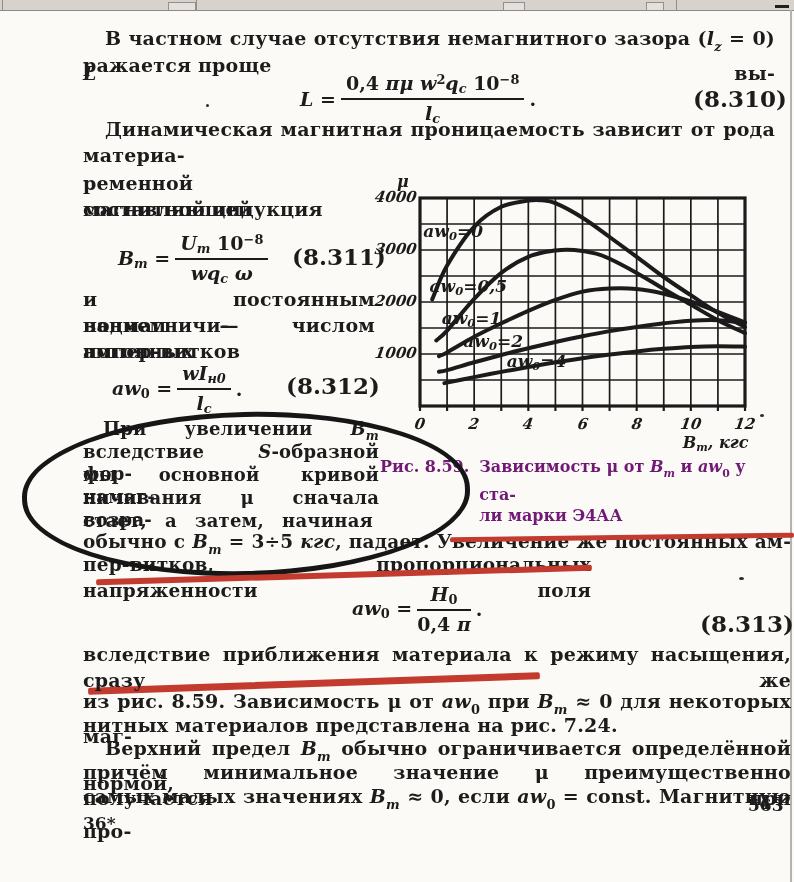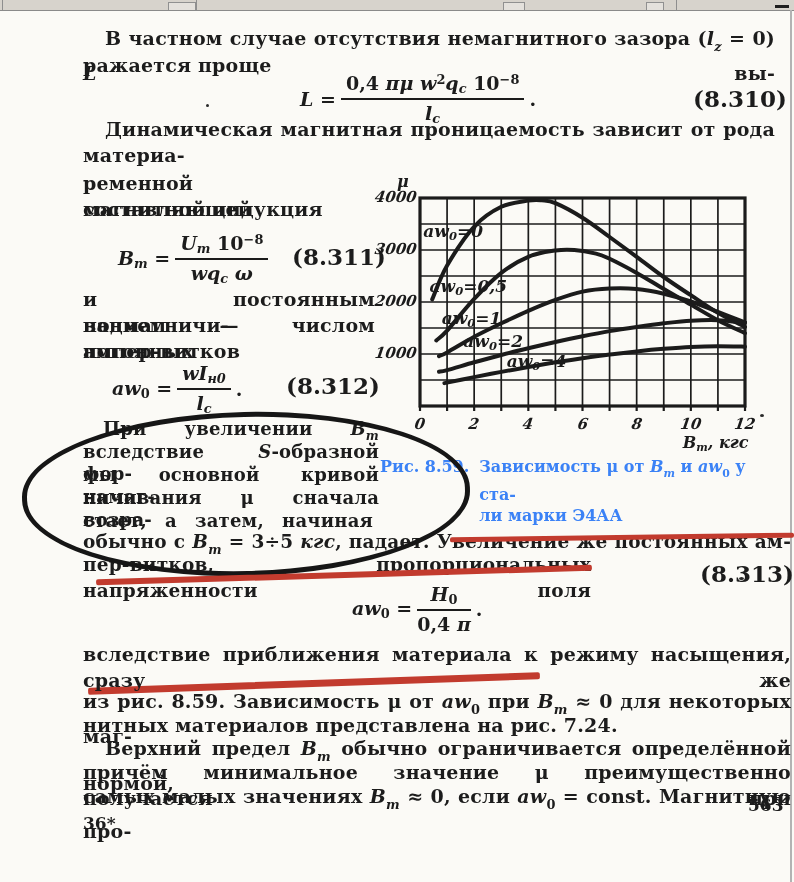--- a/index.html
+++ b/index.html
@@ -29,21 +29,21 @@
   .eqtag{position:absolute;font-size:23px;font-weight:bold;color:#1c1c1c;}
   
   #chart{position:absolute;left:375px;top:172px;width:395px;height:286px;}
   .chart-label{position:absolute;font-weight:bold;color:#1b1b1b;white-space:nowrap;}
   .ytick{width:40px;text-align:right;font-style:italic;font-size:15px;transform:skewX(-8deg);}
   .xtick{width:24px;text-align:center;font-style:italic;font-size:15px;transform:skewX(-8deg);}
   .curve-label{font-size:17px;font-style:italic;}
   .axis-title{font-style:italic;font-size:16px;}
   
   .caption{position:absolute;left:380px;top:456px;width:372px;font-size:16px;
-    font-weight:bold;color:#3b82f6;display:flex;line-height:21px;}
+    font-weight:bold;color:#701a75;display:flex;line-height:21px;}
   .cap-label{margin-right:10px;white-space:nowrap;}
   .cap-body{display:block;flex:1;}
   .cap-l1,.cap-l2{display:block;}
   
   .ellipse{position:absolute;left:22px;top:412px;width:438px;height:154px;
     border:5px solid #161616;border-radius:50% / 49%;transform:rotate(-1.3deg);}
   .redline{position:absolute;background:#c23b2e;border-radius:2px;}
   .speck{position:absolute;background:#2a2a2a;border-radius:50%;}
   .pgnum{position:absolute;font-size:17px;font-weight:bold;color:#1c1c1c;}
 </style>
@@ -172,21 +172,21 @@
   <div class="redline" style="left:88px;top:680px;width:452px;height:7px;transform:rotate(-2deg)"></div>
 
   <div class="formula" style="left:352px;top:583px">
     <span><span class="it">aw</span><span class="sub">0</span><span> = </span></span>
     <span class="frac">
       <span class="num"><span class="it">H</span><span class="sub">0</span></span>
       <span class="den"><span>0,4 </span><span class="it">π</span></span>
     </span>
     <span><span> .</span></span>
   </div>
-  <div class="eqtag" style="left:700px;top:560px">(8.313)</div>
+  <div class="eqtag" style="left:700px;top:610px">(8.313)</div>
 
   <div class="line jl" style="left:83px;top:641px;width:708px"><span>вследствие приближения материала к режиму насыщения, сразу же</span></div>
   <div class="line jl" style="left:83px;top:688px;width:708px"><span>из рис. 8.59. Зависимость μ от </span><span class="it">aw</span><span class="sub">0</span><span> при </span><span class="it">B</span><span class="sub it">m</span><span> ≈ 0 для некоторых маг-</span></div>
   <div class="line" style="left:83px;top:712px;width:708px"><span>нитных материалов представлена на рис. 7.24.</span></div>
   <div class="line jl" style="left:83px;top:735px;width:708px;text-indent:22px"><span>Верхний предел </span><span class="it">B</span><span class="sub it">m</span><span> обычно ограничивается определённой нормой,</span></div>
   <div class="line jl" style="left:83px;top:759px;width:708px"><span>причём минимальное значение μ преимущественно получается при</span></div>
   <div class="line jl" style="left:83px;top:783px;width:708px"><span>самых малых значениях </span><span class="it">B</span><span class="sub it">m</span><span> ≈ 0, если </span><span class="it">aw</span><span class="sub">0</span><span> = const. Магнитную про-</span></div>
 
   <div class="pgnum" style="left:748px;top:795px">563</div>
   <div class="pgnum" style="left:83px;top:813px">36*</div>

